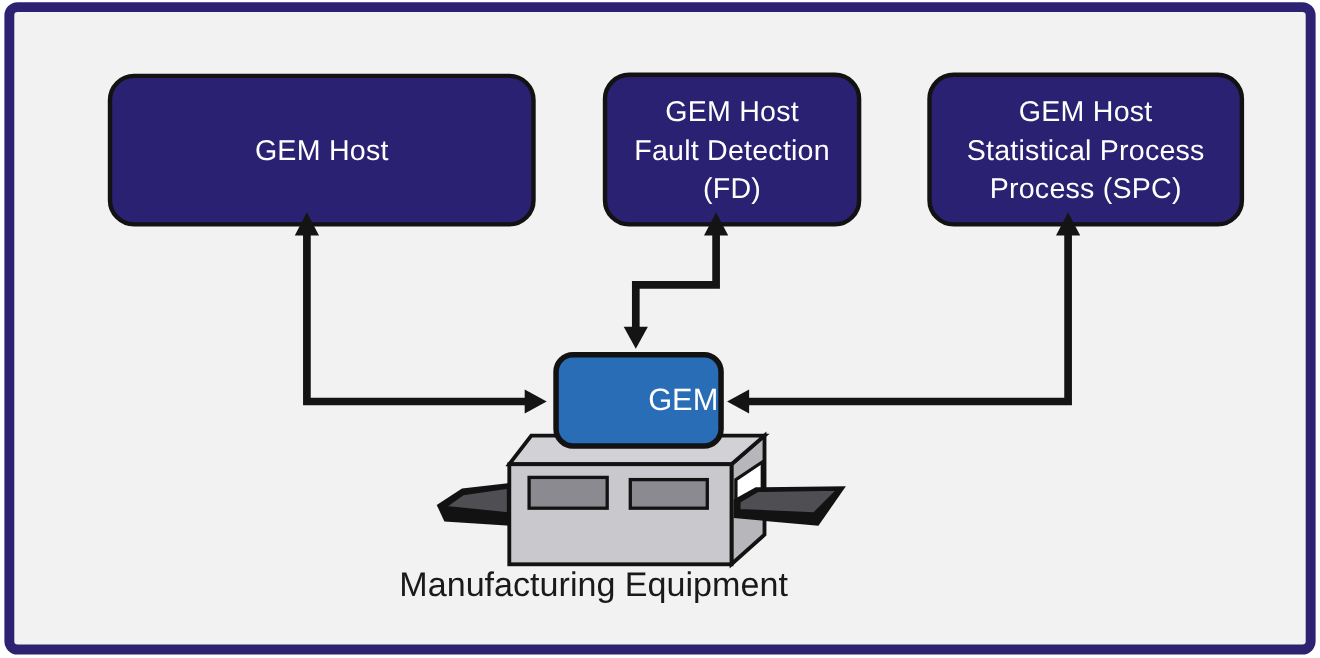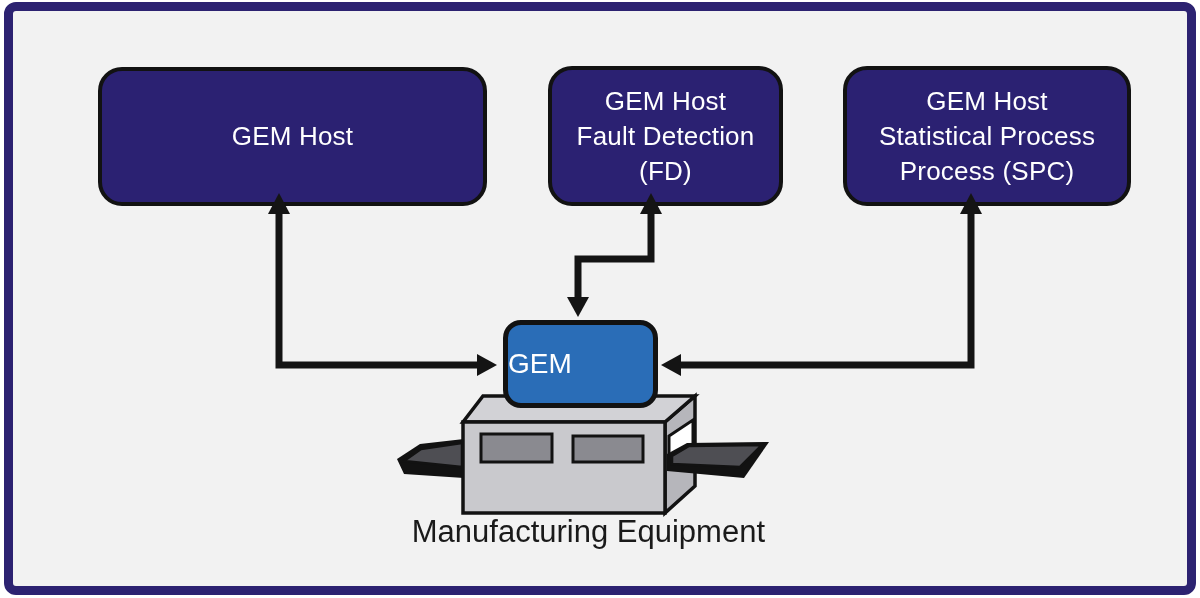--- a/index.html
+++ b/index.html
@@ -35,27 +35,27 @@
   .host-box.fd{left:535px;top:55px;width:235px;height:140px;}
   .host-box.spc{left:830px;top:55px;width:288px;height:140px;}
   .interface-box{
     position:absolute;left:503px;top:320px;width:155px;height:88px;
     box-sizing:border-box;
     background:var(--interface-fill,#2a6db7);
     border:5px solid var(--outline,#0f0f0f);
     border-radius:18px;
     color:#ffffff;
     display:flex;flex-direction:column;
-    align-items:flex-start;justify-content:center;
+    align-items:flex-end;justify-content:center;
     text-align:center;
     font-size:28px;line-height:34px;
   }
   .equip-label{
     position:absolute;left:363px;top:514px;width:402px;
-    text-align:right;
+    text-align:left;
     font-size:31px;
     color:var(--label-text,#1a1a1a);
   }
   svg.layer{
     position:absolute;left:0;top:0;width:1200px;height:598px;
   }
   .arrow-line{fill:none;stroke:var(--arrow,#141414);stroke-width:7;}
   .arrow-head{fill:var(--arrow,#141414);stroke:none;}
   .mc-outline{stroke:var(--outline,#141414);}
   .mc-front{fill:var(--equipment-body,#c9c9cd);}

